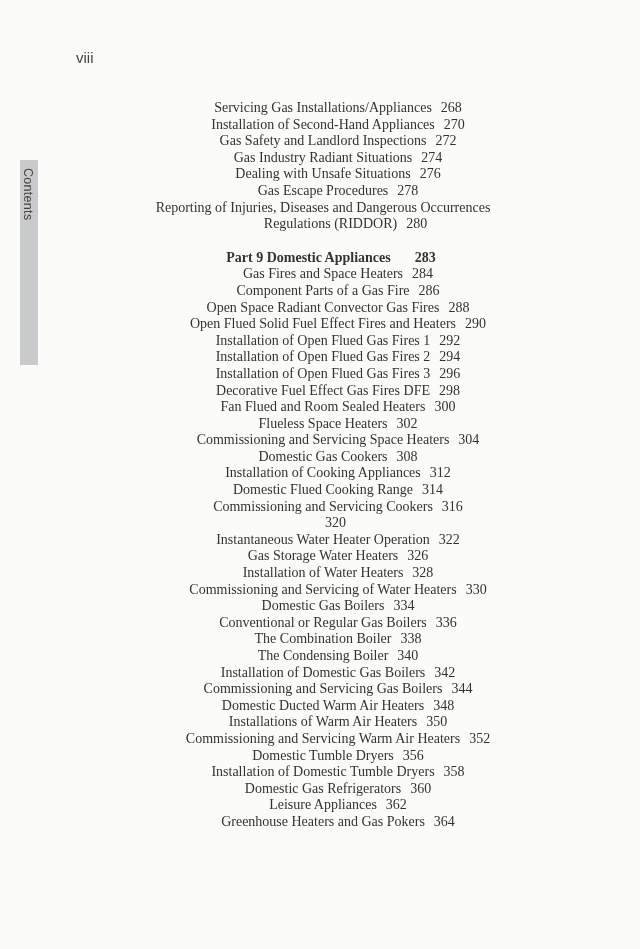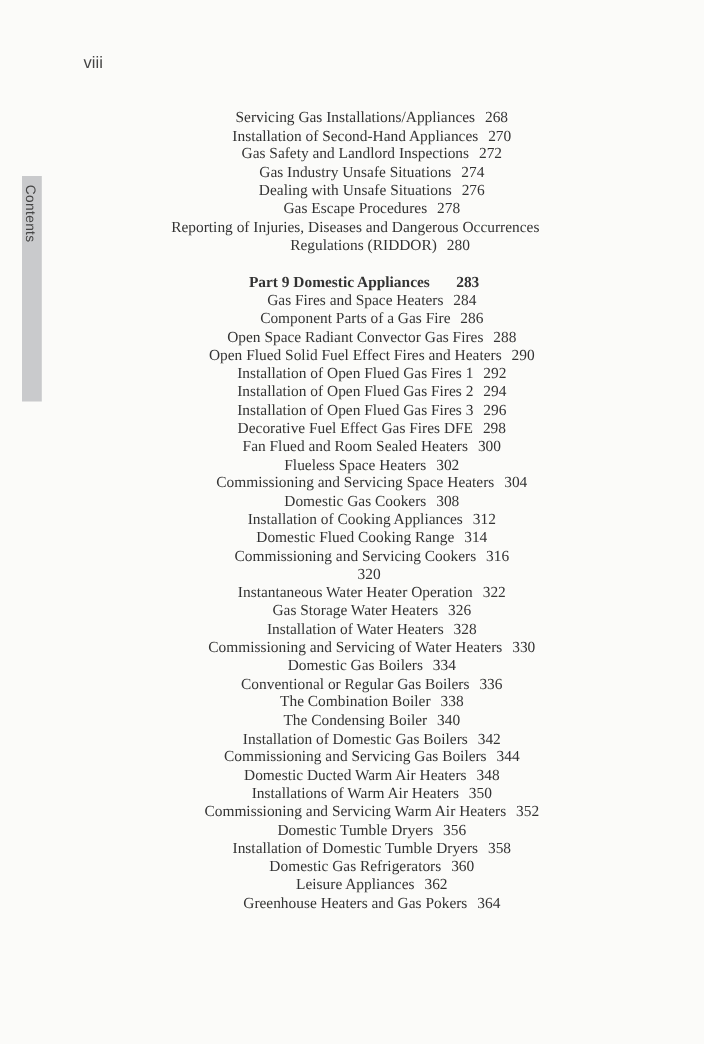--- a/index.html
+++ b/index.html
@@ -43,21 +43,21 @@
       </div>
       <div class="row">
         <span class="title">Installation of Second-Hand Appliances</span>
         <span class="pg">270</span>
       </div>
       <div class="row">
         <span class="title">Gas Safety and Landlord Inspections</span>
         <span class="pg">272</span>
       </div>
       <div class="row">
-        <span class="title">Gas Industry Unsafe Situations</span>
+        <span class="title">Gas Industry Radiant Situations</span>
         <span class="pg">274</span>
       </div>
       <div class="row">
         <span class="title">Dealing with Unsafe Situations</span>
         <span class="pg">276</span>
       </div>
       <div class="row">
         <span class="title">Gas Escape Procedures</span>
         <span class="pg">278</span>
       </div>

